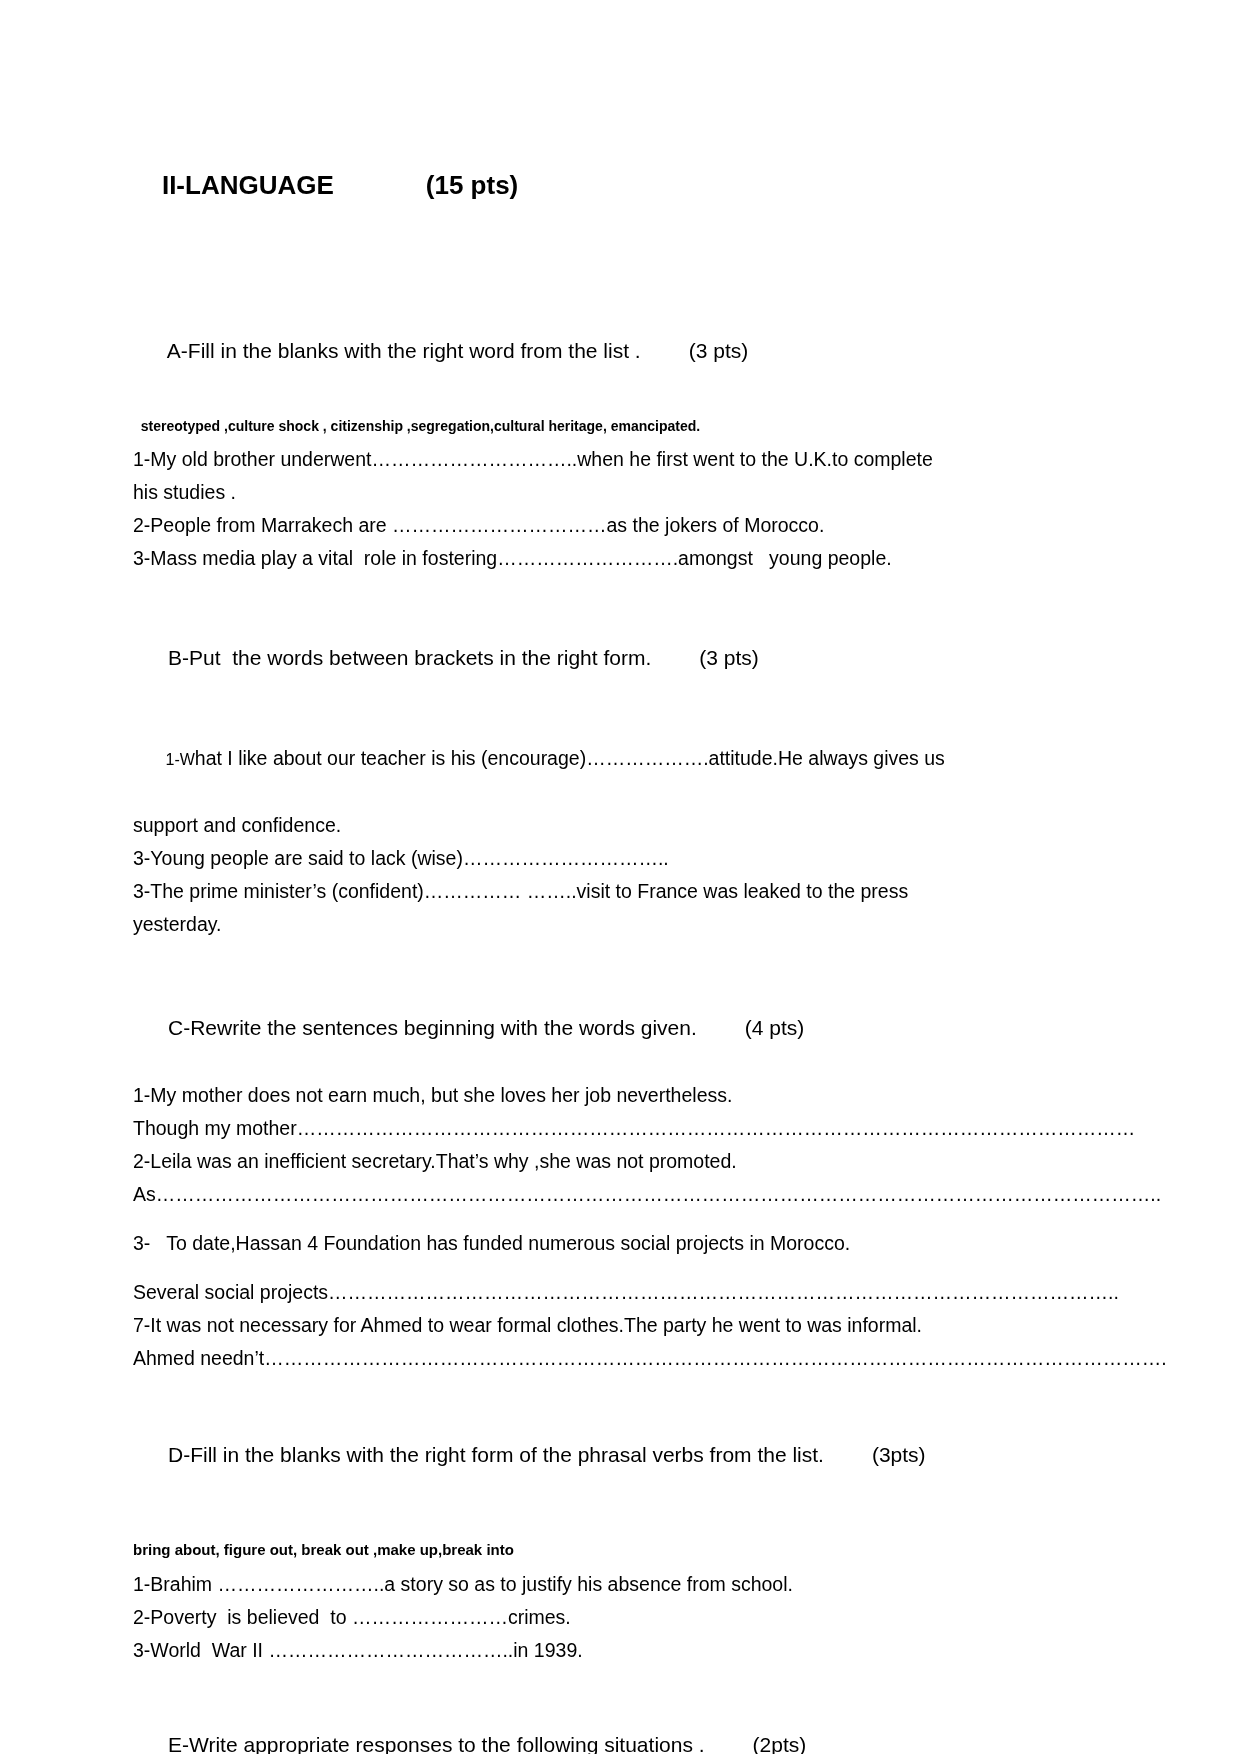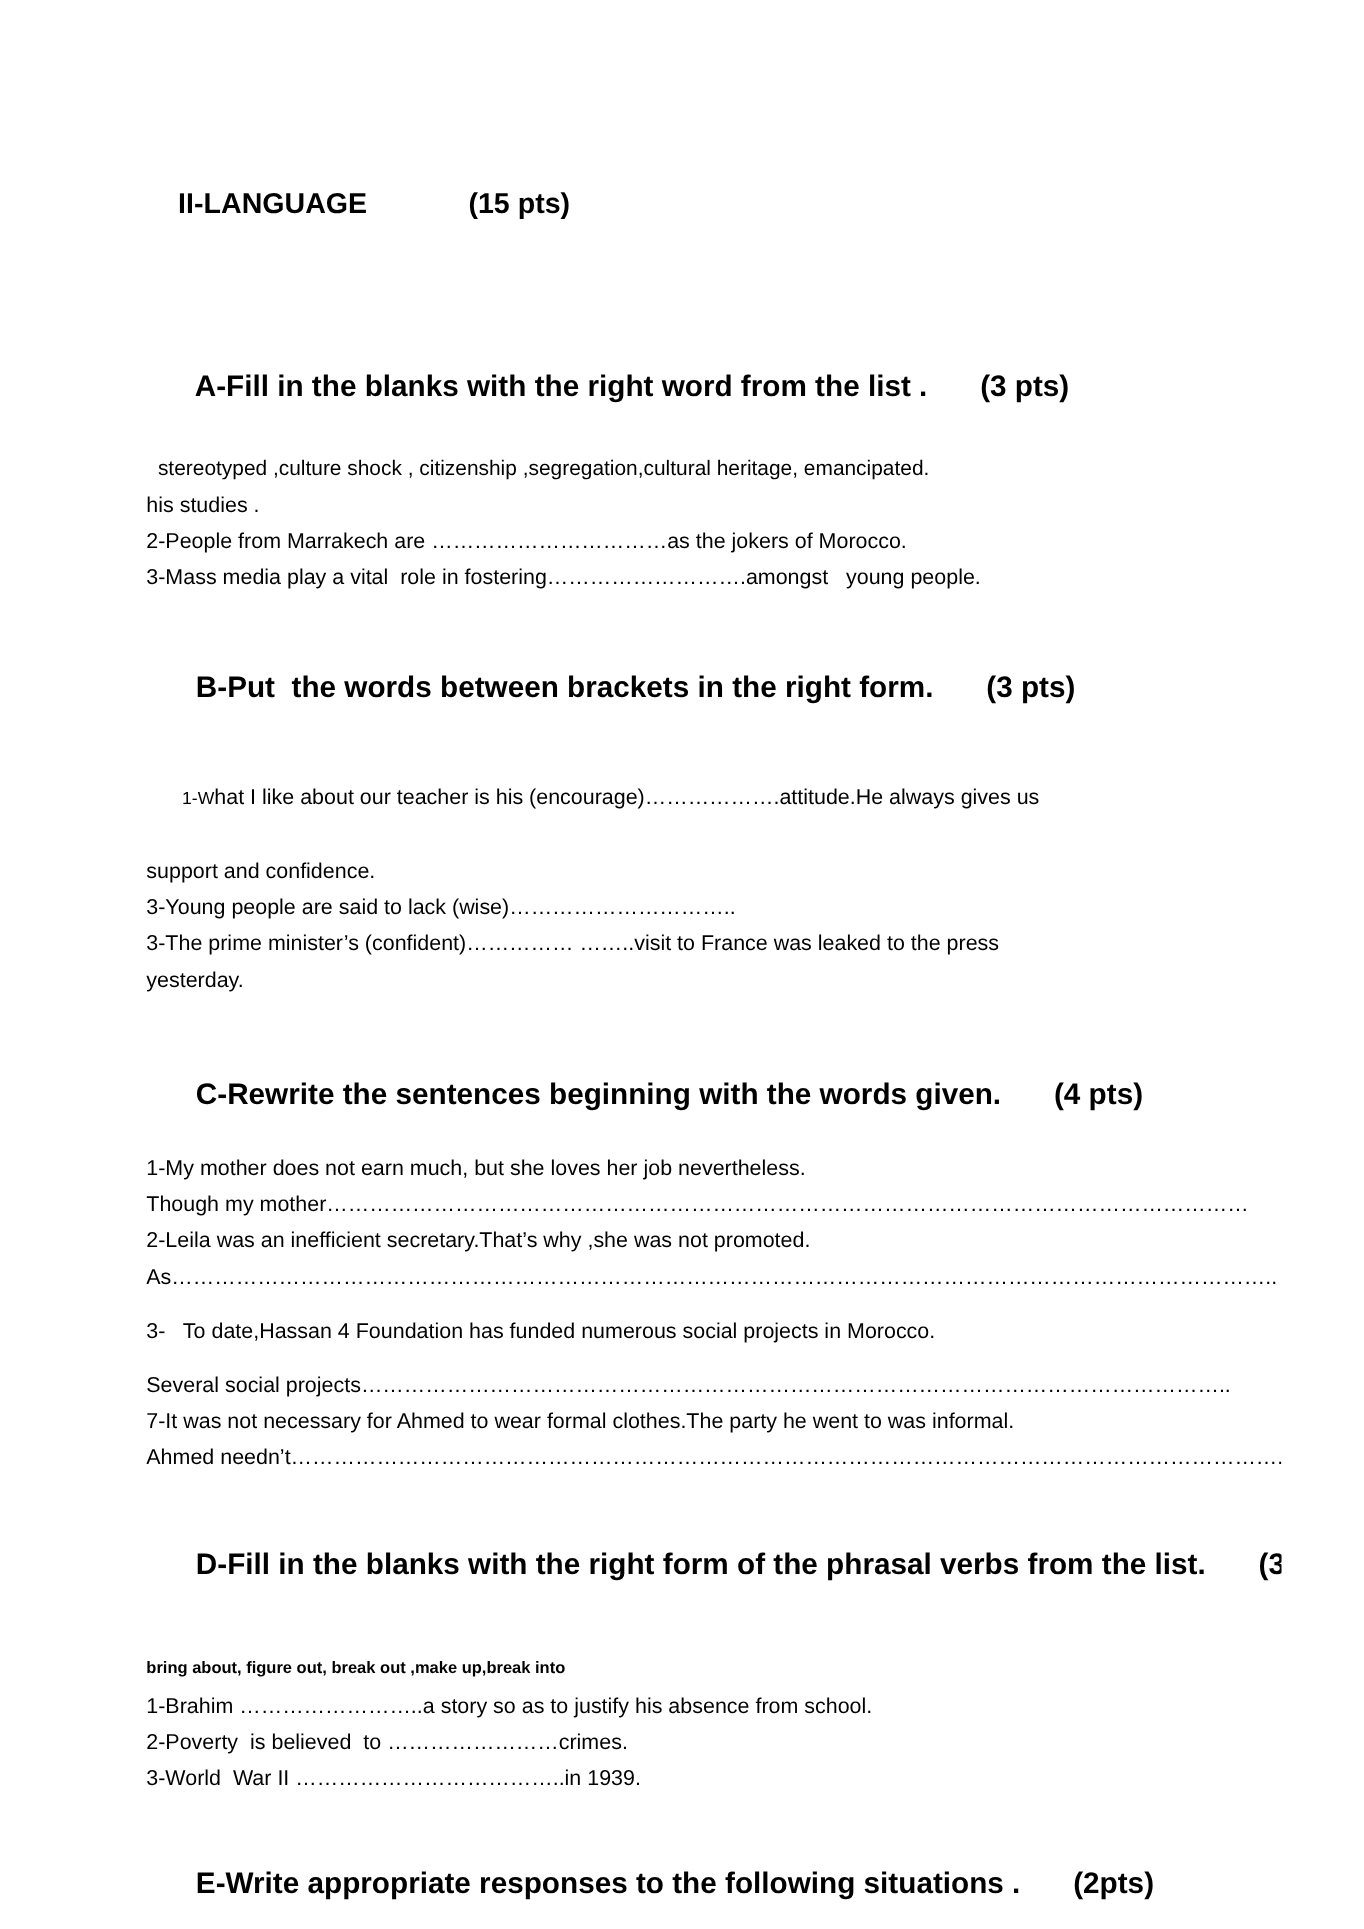--- a/index.html
+++ b/index.html
@@ -17,40 +17,40 @@
   }
   .title-line {
     font-size: 26px;
     font-weight: bold;
     line-height: 42px;
     margin-bottom: 52px;
     white-space: pre;
   }
   .title-pts { margin-left: 92px; }
   h2.sec-heading {
-    font-size: 27px;
-    font-weight: bold;
+    font-size: 21px;
+    font-weight: normal;
     line-height: 34px;
     white-space: pre;
     overflow: hidden;
   }
   .sec-pts { margin-left: 48px; }
   .gap-b { margin-top: 32px; }
   .gap-c { margin-top: 36px; }
   .gap-d { margin-top: 29px; }
   .gap-e { margin-top: 27px; }
   p.body-line {
     font-size: 19.5px;
     line-height: 33px;
     white-space: pre;
     overflow: hidden;
   }
   p.word-list-a {
-    font-size: 19px;
-    font-weight: normal;
+    font-size: 14px;
+    font-weight: bold;
     line-height: 33px;
     margin-top: 8px;
     white-space: pre;
     overflow: hidden;
   }
   p.word-list-d {
     font-size: 15px;
     font-weight: bold;
     line-height: 36px;
     margin-top: 26px;
@@ -67,20 +67,21 @@
 
   <div class="title-line">
     <span>II-LANGUAGE</span><span class="title-pts">(15 pts)</span>
   </div>
 
   <section>
     <h2 class="sec-heading">
       <span>A-Fill in the blanks with the right word from the list .</span><span class="sec-pts">(3 pts)</span>
     </h2>
     <p class="word-list-a">  stereotyped ,culture shock , citizenship ,segregation,cultural heritage, emancipated.</p>
+    <p class="body-line">1-My old brother underwent…………………………..when he first went to the U.K.to complete</p>
     <p class="body-line">his studies .</p>
     <p class="body-line">2-People from Marrakech are ……………………………as the jokers of Morocco.</p>
     <p class="body-line">3-Mass media play a vital  role in fostering……………………….amongst   young people.</p>
   </section>
 
   <section>
     <h2 class="sec-heading gap-b">
       <span>B-Put  the words between brackets in the right form.</span><span class="sec-pts">(3 pts)</span>
     </h2>
     <p class="body-line">

